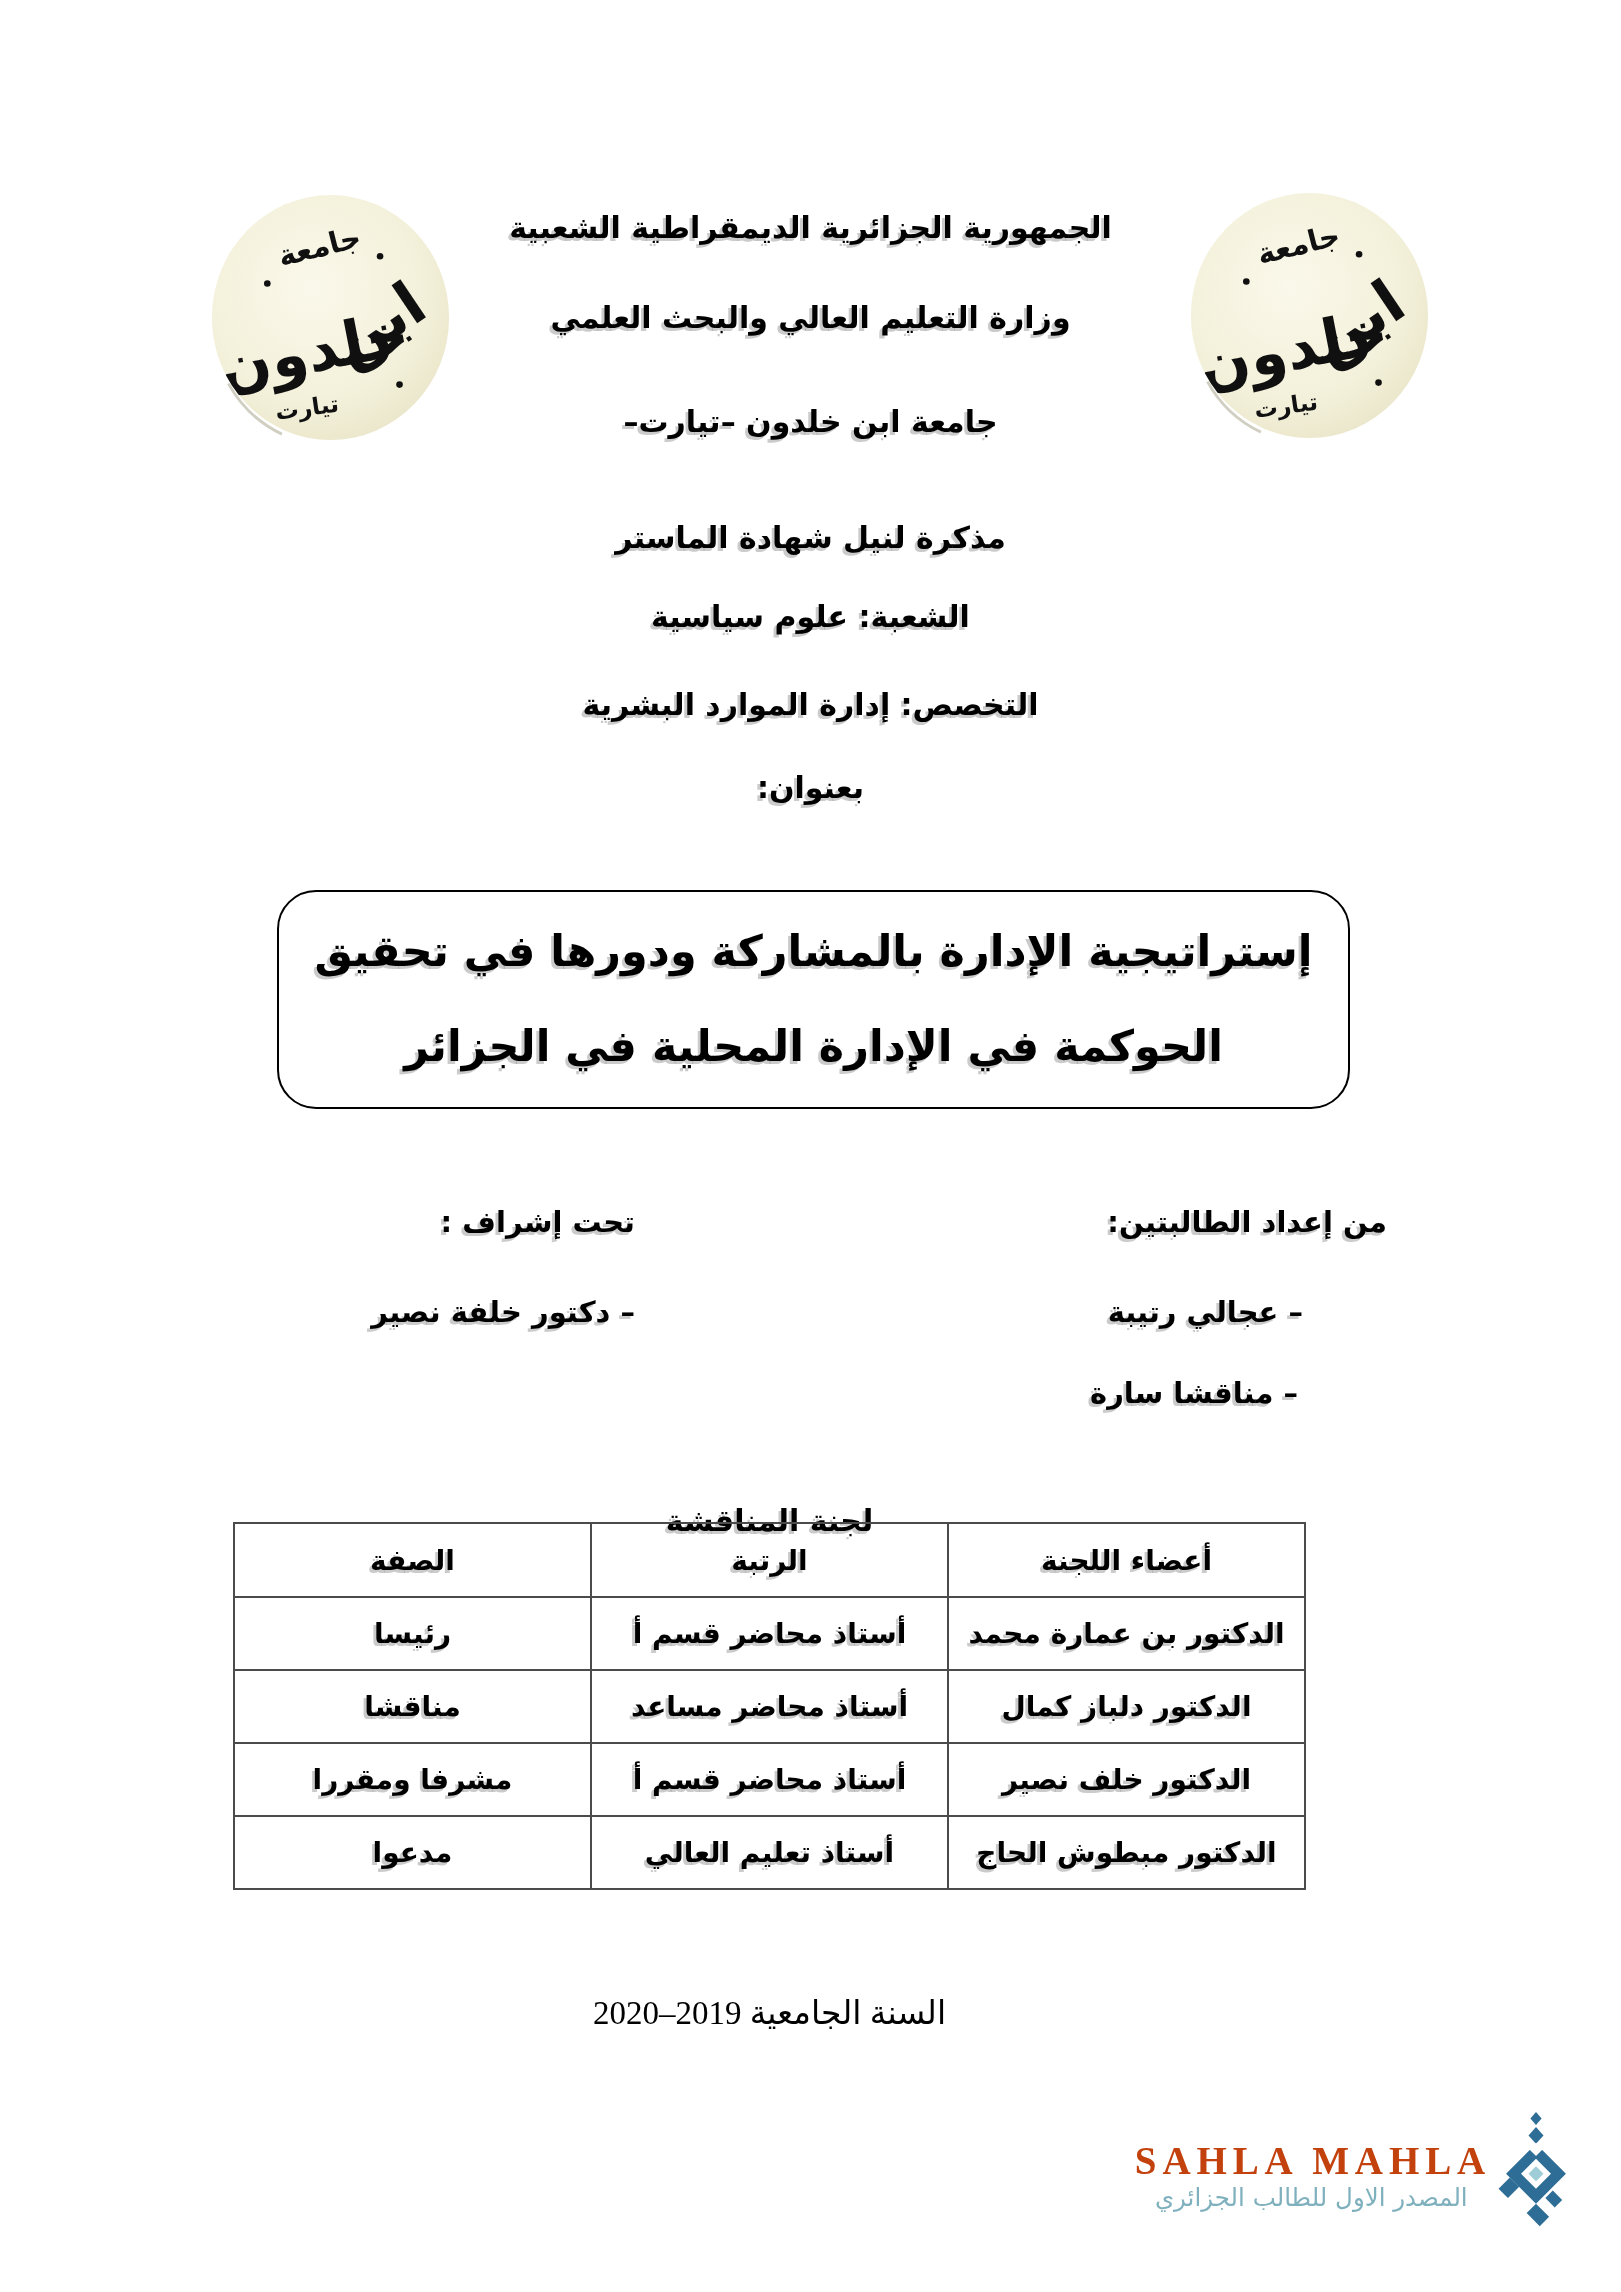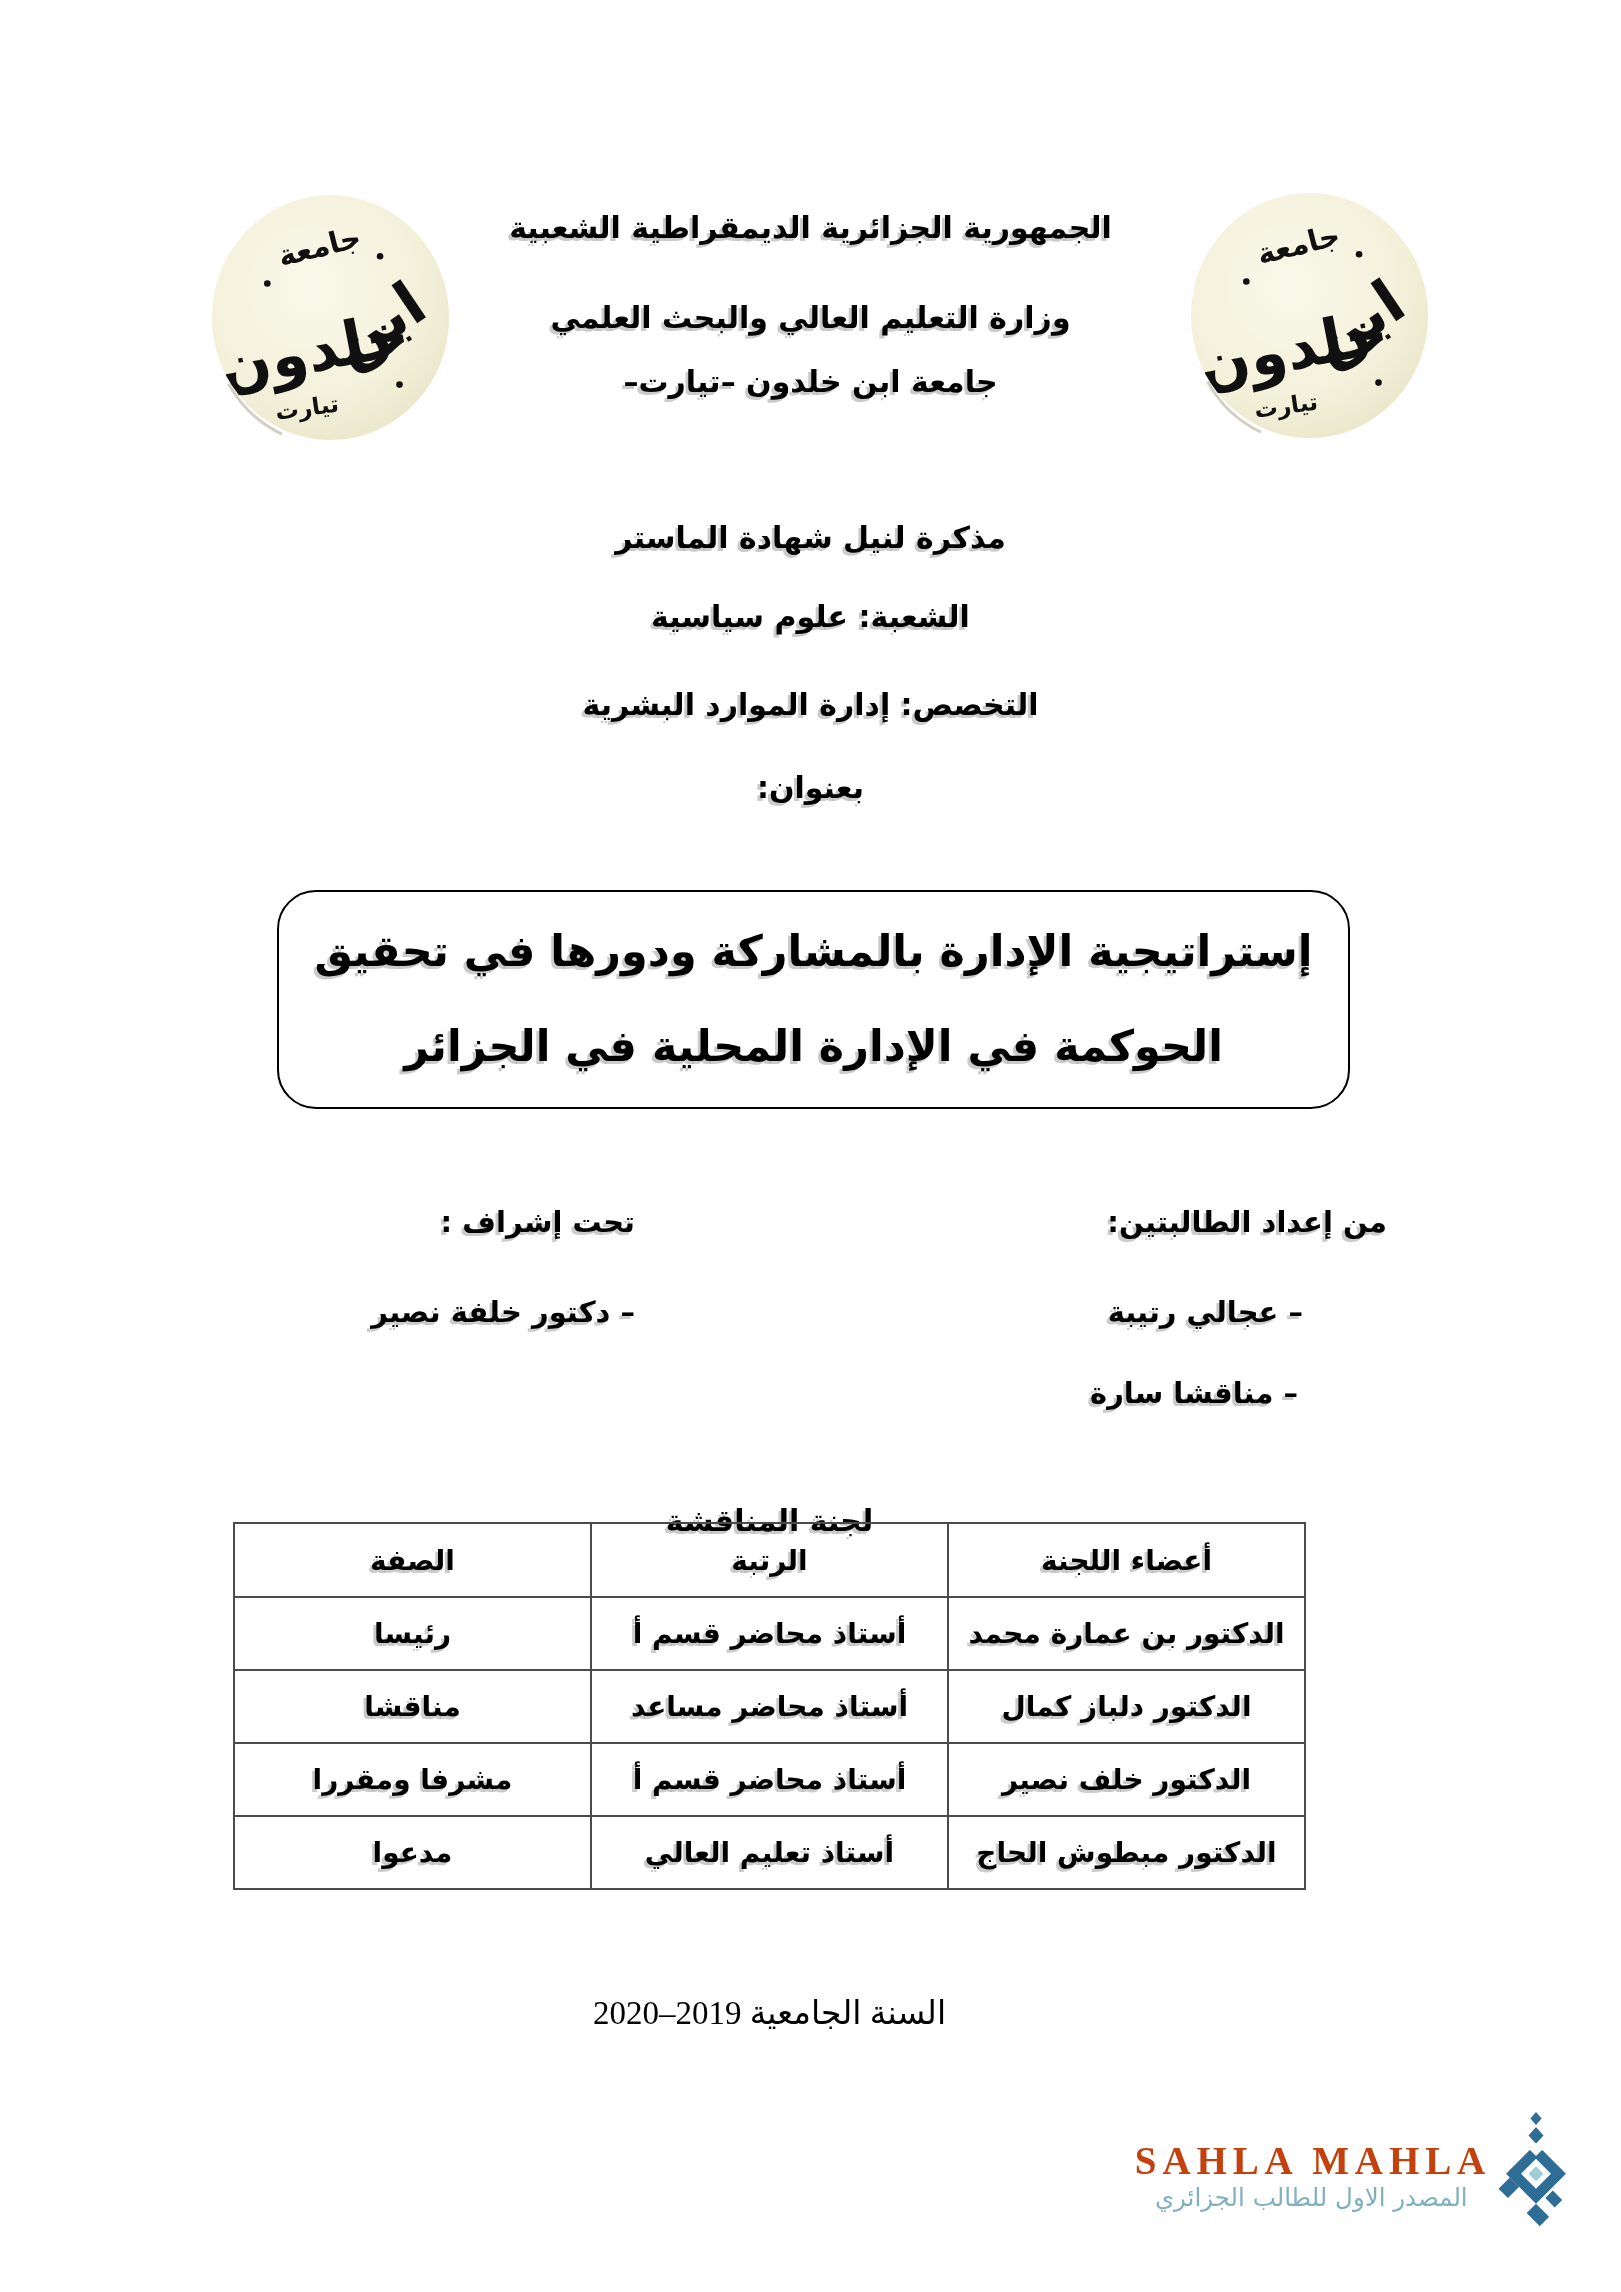--- a/index.html
+++ b/index.html
@@ -86,21 +86,21 @@
       </g>
     </defs>
     <use href="#sealArt"></use>
   </svg>
   <svg class="seal seal-right" viewBox="0 0 250 255" aria-hidden="true">
     <use href="#sealArt"></use>
   </svg>
 
   <div class="center-line sh" style="top:296px">وزارة التعليم العالي والبحث العلمي</div>
   <div class="center-line sh" style="top:206px">الجمهورية الجزائرية الديمقراطية الشعبية</div>
-  <div class="center-line sh" style="top:360px">جامعة ابن خلدون –تيارت–</div>
+  <div class="center-line sh" style="top:400px">جامعة ابن خلدون –تيارت–</div>
 
   <div class="center-line sh" style="top:516px">مذكرة لنيل شهادة الماستر</div>
   <div class="center-line sh" style="top:595px">الشعبة: علوم سياسية</div>
   <div class="center-line sh" style="top:683px">التخصص: إدارة الموارد البشرية</div>
   <div class="center-line sh" style="top:766px">بعنوان:</div>
 
   <div class="title-box sh">
     <div>إستراتيجية الإدارة بالمشاركة ودورها في تحقيق</div>
     <div>الحوكمة في الإدارة المحلية  في الجزائر</div>
   </div>

